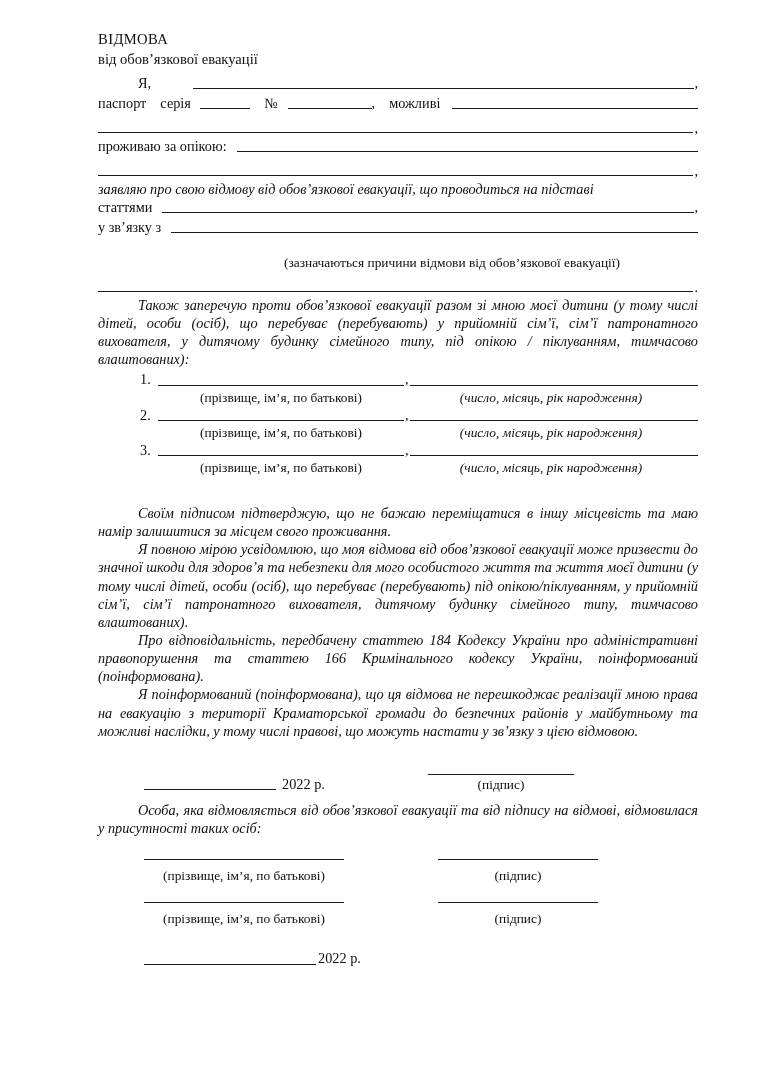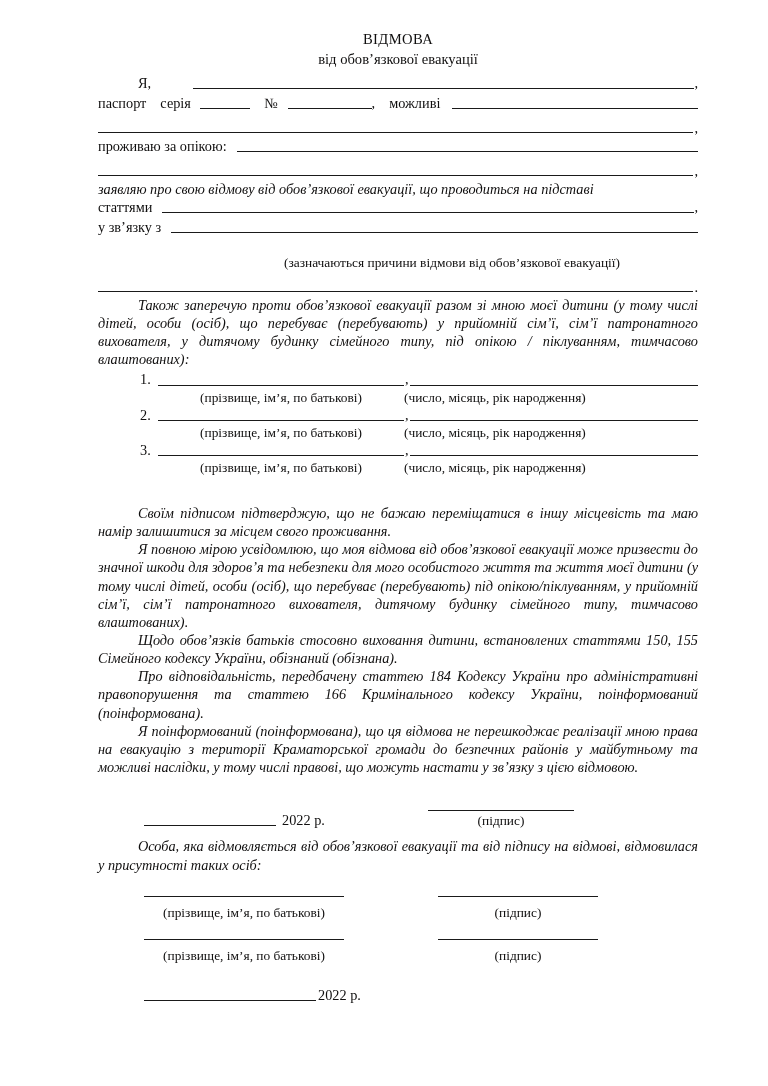--- a/index.html
+++ b/index.html
@@ -20,21 +20,21 @@
     overflow: hidden;
   }
   .body-area {
     position: absolute;
     left: 98px;
     top: 30px;
     width: 600px;
   }
 
   
-  .title-block { text-align: center; }
+  .title-block { }
   .title-main {
     font-size: 14.6px;
     letter-spacing: 0.4px;
     margin-bottom: 1px;
   }
   .title-sub {
     font-size: 14.6px;
     margin-bottom: 6px;
   }
 
@@ -114,21 +114,21 @@
     top: -3px;
   }
   .kid-caps {
     display: flex;
     width: 100%;
     padding-left: 60px;
     box-sizing: border-box;
     font-size: 13.4px;
   }
   .kid-caps .c1 { flex: 0 0 246px; text-align: center; }
-  .kid-caps .c2 { flex: 1 1 auto; text-align: left; }
+  .kid-caps .c2 { flex: 1 1 auto; text-align: center; font-style: italic; }
 
   .caption {
     font-size: 13.4px;
     text-align: center;
   }
   .caption-reason {
     padding-left: 108px;
     margin-top: 18px;
   }
 
@@ -336,21 +336,20 @@
     </div>
     <div class="kid-caps">
       <span class="c1">(прізвище, ім’я, по батькові)</span>
       <span class="c2">(число, місяць, рік народження)</span>
     </div>
 
     <div class="vsp-28"></div>
 
     <p class="para">Своїм підписом підтверджую, що не бажаю переміщатися в іншу місцевість та маю намір залишитися за місцем свого проживання.</p>
     <p class="para">Я повною мірою усвідомлюю, що моя відмова від обов’язкової евакуації може призвести до значної шкоди для здоров’я та небезпеки для мого особистого життя та життя моєї дитини (у тому числі дітей, особи (осіб), що перебуває (перебувають) під опікою/піклуванням, у прийомній сім’ї, сім’ї патронатного вихователя, дитячому будинку сімейного типу, тимчасово влаштованих).</p>
-    <p class="para">Щодо обов’язків батьків стосовно виховання дитини, встановлених статтями 150, 155 Сімейного кодексу України, обізнаний (обізнана).</p>
     <p class="para">Про відповідальність, передбачену статтею 184 Кодексу України про адміністративні правопорушення та статтею 166 Кримінального кодексу України, поінформований (поінформована).</p>
     <p class="para">Я поінформований (поінформована), що ця відмова не перешкоджає реалізації мною права на евакуацію з території Краматорської громади до безпечних районів у майбутньому та можливі наслідки, у тому числі правові, що можуть настати у зв’язку з цією відмовою.</p>
 
     <div class="vsp-34"></div>
 
     <div class="sign-row">
       <div class="date-cell">
         <span class="date-line"></span>
         <span class="date-year">2022 р.</span>
       </div>

